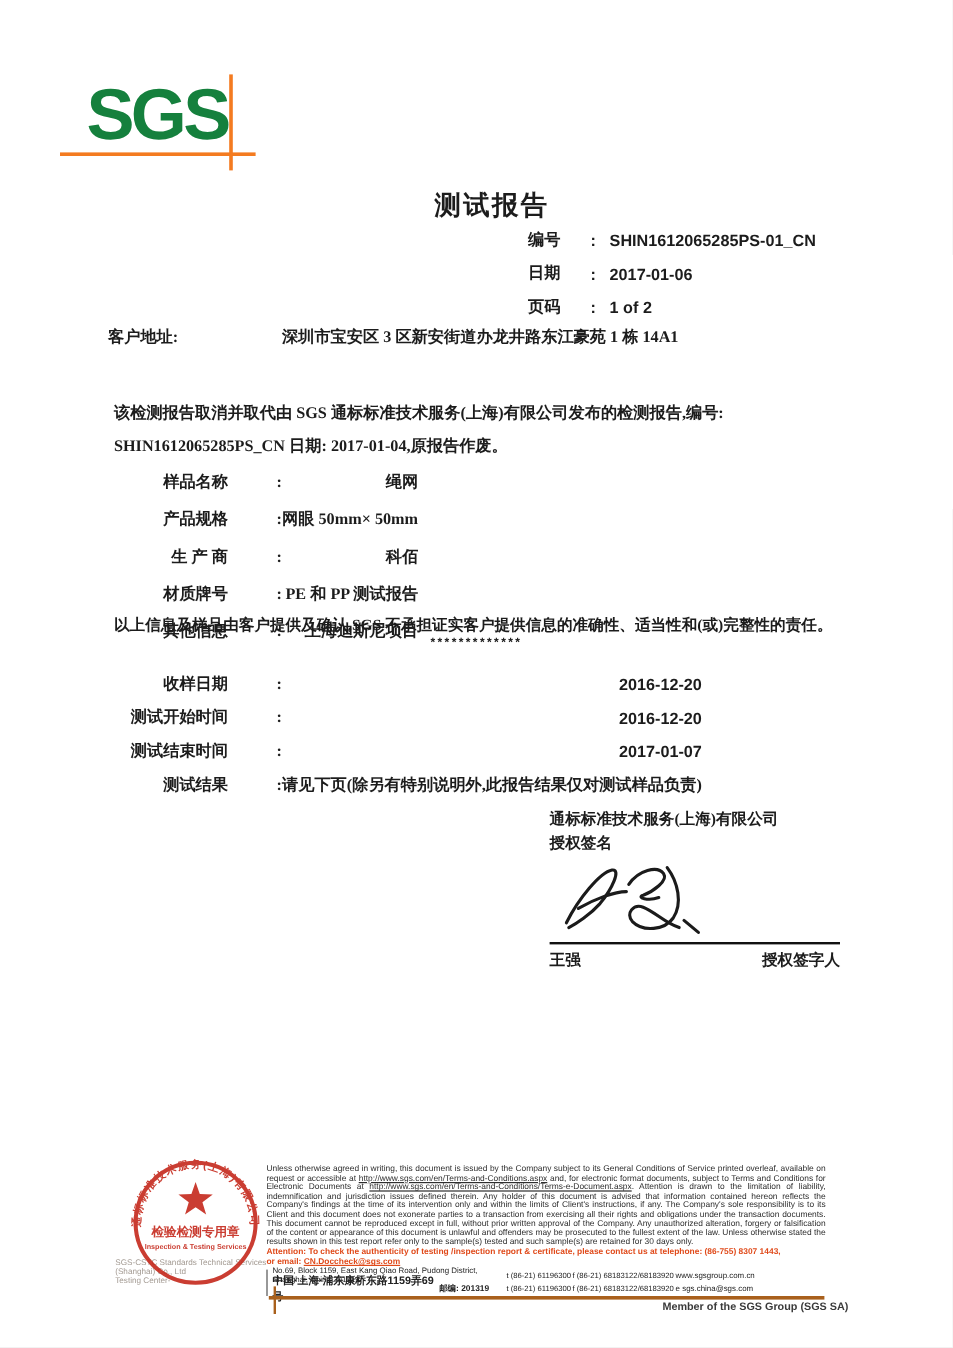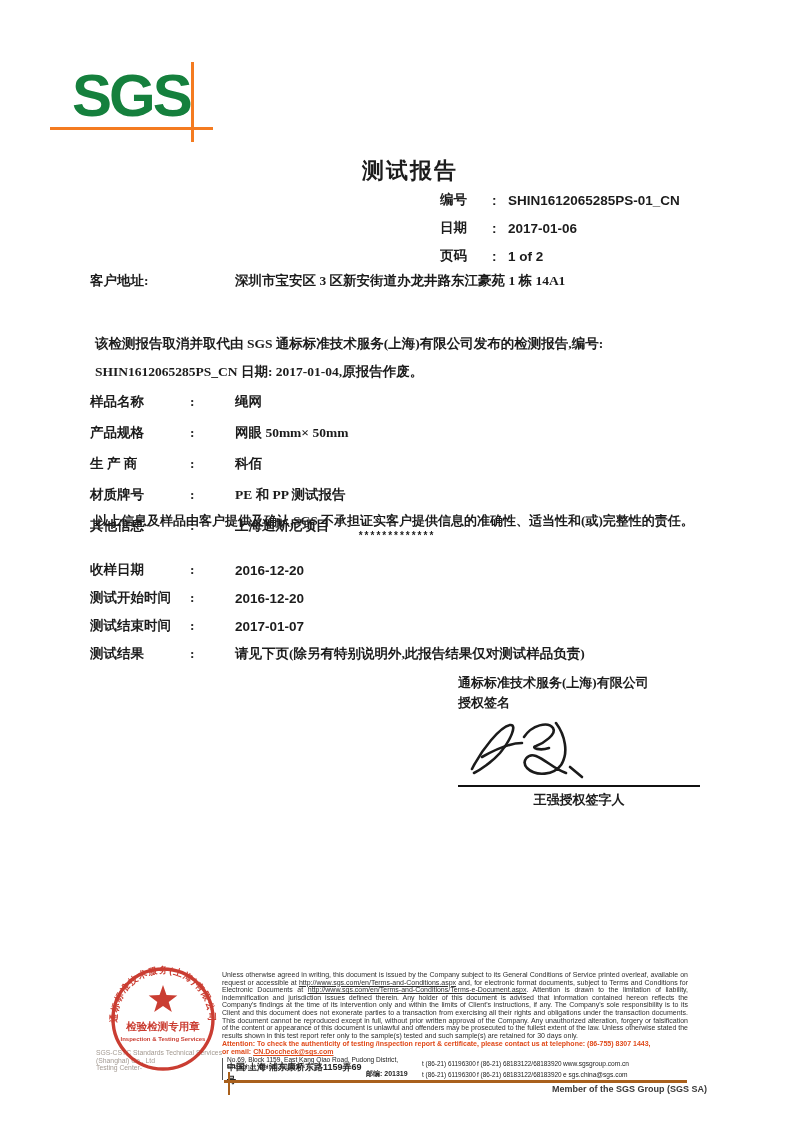--- a/index.html
+++ b/index.html
@@ -27,35 +27,35 @@
   .meta-row{ display:grid; grid-template-columns:52px 16px auto; height:28px; align-items:center; }
   .meta-row .lbl{ font-family:"Liberation Serif","DejaVu Serif",serif; }
   
   .serif{ font-family:"Liberation Serif","DejaVu Serif",serif; }
   .client{ position:absolute; left:90px; top:264px; width:640px; font-size:13.5px; font-weight:600; }
   .client-row{ display:grid; grid-template-columns:145px auto; height:33px; align-items:center; }
   .notice{
     position:absolute; left:95px; top:330px; width:605px;
     font-size:13.5px; font-weight:600; line-height:28px;
   }
-  .kv{ position:absolute; left:90px; font-size:13.5px; font-weight:600; }
+  .kv{ position:absolute; left:90px; font-size:13.5px; font-weight:600;text-align:right; }
   .kv-row{ display:grid; grid-template-columns:100px 45px auto; align-items:center; }
   .sample{ top:386px; } .sample .kv-row{ height:31px; }
   .dates{ top:556px; } .dates .kv-row{ height:28px; }
   .kv .val-sans{ font-family:"Liberation Sans",sans-serif; font-weight:700; }
   .disclaimer{ position:absolute; left:95px; top:512px; width:650px; font-size:13px; font-weight:700; }
   .stars{ position:absolute; left:90px; top:530px; width:614px; text-align:center;
     font-size:10px; font-weight:700; letter-spacing:2px; }
   
   .sig{ position:absolute; left:458px; top:673px; width:242px; font-size:13px; font-weight:600; }
   .sig .company{ line-height:20px; }
   .sig .sign-label{ line-height:20px; }
   .sig-svg{ display:block; margin:2px 0 0 8px; }
   .sig-rule{ border-top:2px solid #111; margin-top:2px; padding-top:4px;
-    display:flex; justify-content:center; }
+    display:flex; justify-content:space-between; }
   
   .stamp-sub{ position:absolute; left:96px; top:1049px; width:140px;
     font-size:6.8px; line-height:7.6px; color:#a39a92; z-index:1; }
   .stamp-svg{ position:absolute; left:108px; top:964px; z-index:2; opacity:.9; }
   .footer-text{ position:absolute; left:222px; top:971px; width:466px; }
   .legal{ font-size:7px; line-height:7.6px; text-align:justify; color:#2e2e2e; }
   .legal .u{ text-decoration:underline; }
   .attention{ font-size:7px; line-height:7.8px; font-weight:700; color:#e04a1a; margin-top:1px; }
   .attention .u{ text-decoration:underline; }
   .addr{ margin-top:2px; border-left:1px solid #555; padding-left:4px; }

